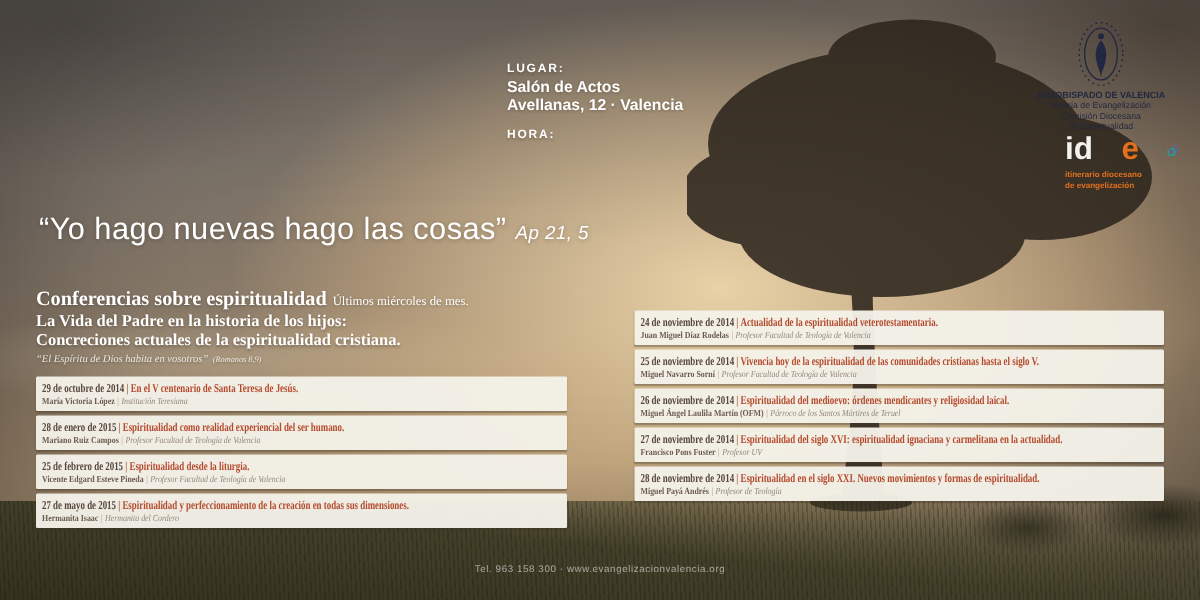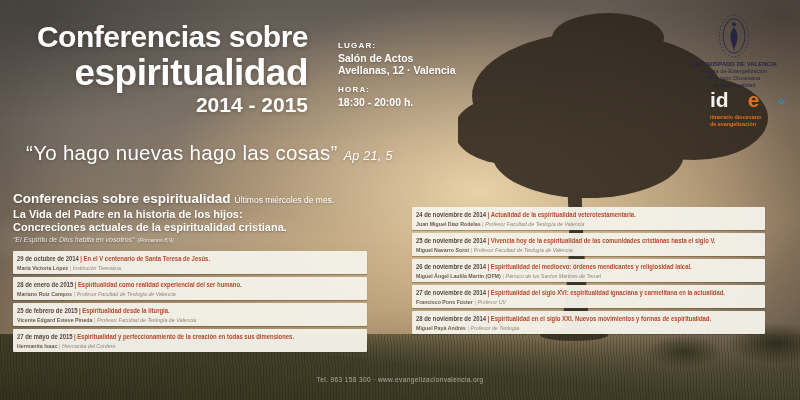--- a/index.html
+++ b/index.html
@@ -47,21 +47,21 @@
   .ide{position:absolute;right:14px;top:88px;width:76px;}
   .ide-row{display:flex;align-items:flex-start;justify-content:flex-end;gap:19px;}
   .ide-id{font-size:21px;font-weight:bold;color:#f4f2ee;line-height:24px;}
   .ide-e{font-size:21px;font-weight:bold;color:#e2711d;line-height:24px;}
   .ide-sub{font-size:5.4px;line-height:6.5px;color:#e2711d;font-weight:bold;text-align:left;margin-top:1px;}
   
   .quote{position:absolute;left:26px;top:141px;color:#fff;font-size:20.5px;letter-spacing:.3px;
     text-shadow:0 1px 3px rgba(40,30,20,.3);}
   .quote-ref{font-size:12.5px;font-style:italic;margin-left:6px;}
   
-  .columns{position:absolute;left:13px;top:191px;width:752px;display:flex;gap:45px;}
+  .columns{position:absolute;left:24px;top:191px;width:752px;display:flex;gap:45px;font-family:Liberation Serif, serif;}
   .col{flex:1;min-width:0;}
   .col-head{color:#fff;text-shadow:0 1px 2px rgba(40,30,20,.35);}
   .col-h1{font-size:13.5px;font-weight:bold;line-height:15px;white-space:nowrap;}
   .col-note{font-size:8.5px;font-weight:normal;margin-left:4px;}
   .col-sub{font-size:11px;font-weight:bold;line-height:12.5px;white-space:nowrap;}
   .col-sub-long{font-size:10px;font-weight:bold;line-height:12.5px;white-space:nowrap;
     transform:scaleX(.78);transform-origin:left;width:128%;}
   .col-verse{font-size:7px;font-style:italic;color:rgba(255,255,255,.82);margin:2px 0 6px;line-height:9px;}
   .col-verse-ref{font-size:5.5px;margin-left:3px;}
   .pad-right{padding-top:16px;}
@@ -95,33 +95,27 @@
       <ellipse cx="236" cy="114" rx="74" ry="42"></ellipse>
       <ellipse cx="150" cy="34" rx="56" ry="25"></ellipse>
       <ellipse cx="130" cy="150" rx="96" ry="44"></ellipse>
       <path d="M102 332 C110 282 113 238 110 198 C109 178 112 166 115 148 L125 148 C122 180 124 222 132 332 Z"></path>
       <ellipse cx="116" cy="331" rx="34" ry="6"></ellipse>
     </g>
   </svg>
   <div class="grass"></div>
   <div class="bushes"></div>
 
-  <div class="title-block">
-    <div class="title-l1">Conferencias sobre</div>
-    <div class="title-l2">espiritualidad</div>
-    <div class="title-years">2014 - 2015</div>
-  </div>
 
   <div class="info">
     <div class="info-label">LUGAR:</div>
     <div class="info-line">Salón de Actos</div>
     <div class="info-line">Avellanas, 12 · Valencia</div>
     <div class="info-gap"></div>
     <div class="info-label">HORA:</div>
-    <div class="info-line">18:30 - 20:00 h.</div>
   </div>
 
   <div class="arz">
     <svg width="40" height="46" viewBox="0 0 44 50">
       <ellipse cx="22" cy="25" rx="16" ry="23" fill="none" stroke="#232842" stroke-width="1" stroke-dasharray="1.5 2.5"></ellipse>
       <ellipse cx="22" cy="25" rx="12" ry="19" fill="none" stroke="#232842" stroke-width="1"></ellipse>
       <circle cx="22" cy="12" r="2.2" fill="#232842"></circle>
       <path d="M22 15 c3.4 4 4.6 9 3.4 15 c-1 5 -3 8 -3.4 12 c-0.4 -4 -2.4 -7 -3.4 -12 c-1.2 -6 0 -11 3.4 -15 z" fill="#232842"></path>
     </svg>
     <div class="arz-l1">ARZOBISPADO DE VALENCIA</div>

